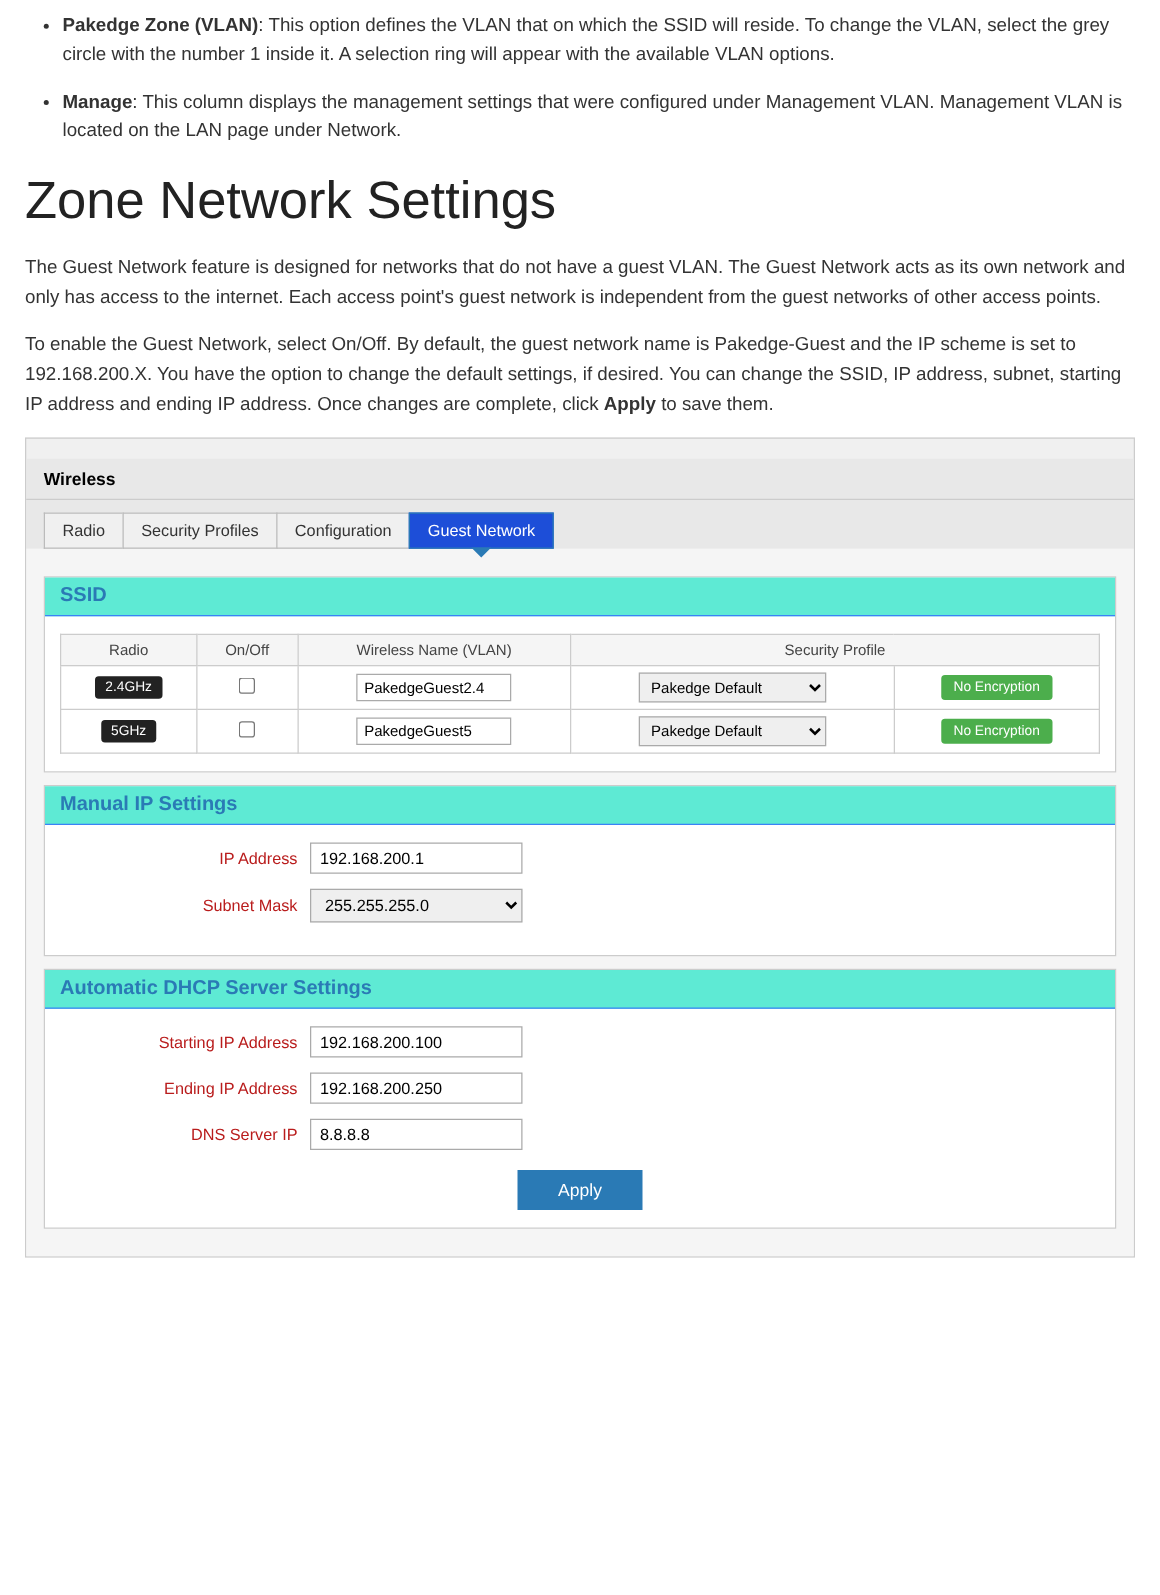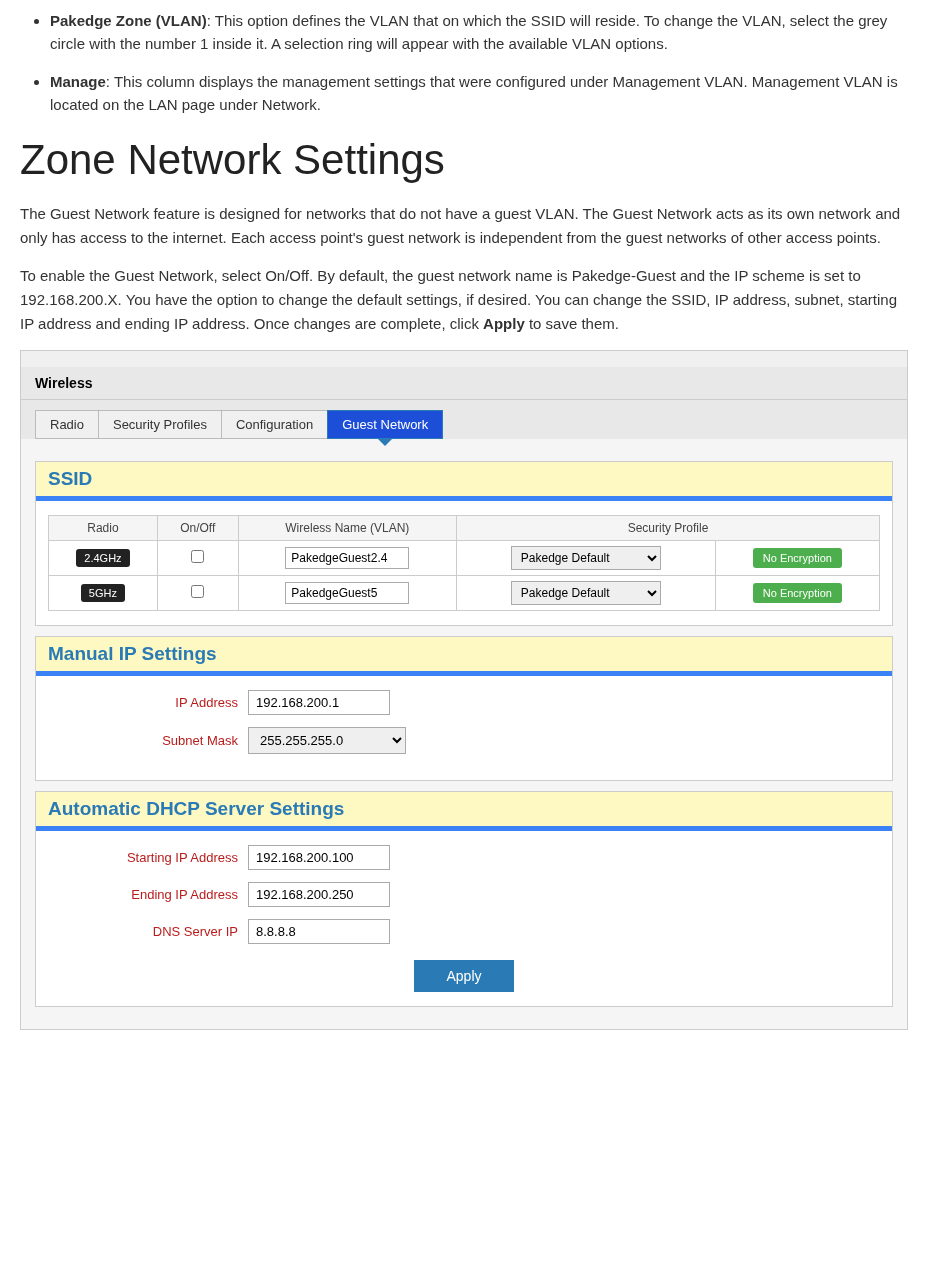--- a/index.html
+++ b/index.html
@@ -87,26 +87,26 @@
       border-top: 8px solid #2a7ab5;
     }
 
     
     .inner-panel {
       background: #fff;
       border: 1px solid #ccc;
       margin: 10px 0;
     }
     .inner-panel-header {
-      background: #fef9c3;
+      background: #5eead4;
       padding: 6px 12px;
-      font-size: 19px;
+      font-size: 16px;
       color: #2a7ab5;
       font-weight: bold;
-      border-bottom: 5px solid #3b82f6;
+      border-bottom: 1px solid #3b82f6;
     }
     .inner-panel-body {
       padding: 14px 12px;
     }
 
     
     .ssid-table {
       width: 100%;
       border-collapse: collapse;
       font-size: 12px;
@@ -165,27 +165,27 @@
       text-align: right;
       width: 200px;
       padding-right: 10px;
       font-size: 13px;
       color: #b91c1c;
     }
     .form-input {
       padding: 4px 7px;
       border: 1px solid #aaa;
       font-size: 13px;
-      width: 142px;
+      width: 170px;
     }
     .form-select {
       padding: 4px 7px;
       border: 1px solid #aaa;
       font-size: 13px;
-      width: 158px;
+      width: 170px;
     }
 
     
     .apply-btn {
       background: #2a7ab5;
       color: #fff;
       border: none;
       padding: 8px 32px;
       font-size: 14px;
       cursor: pointer;

